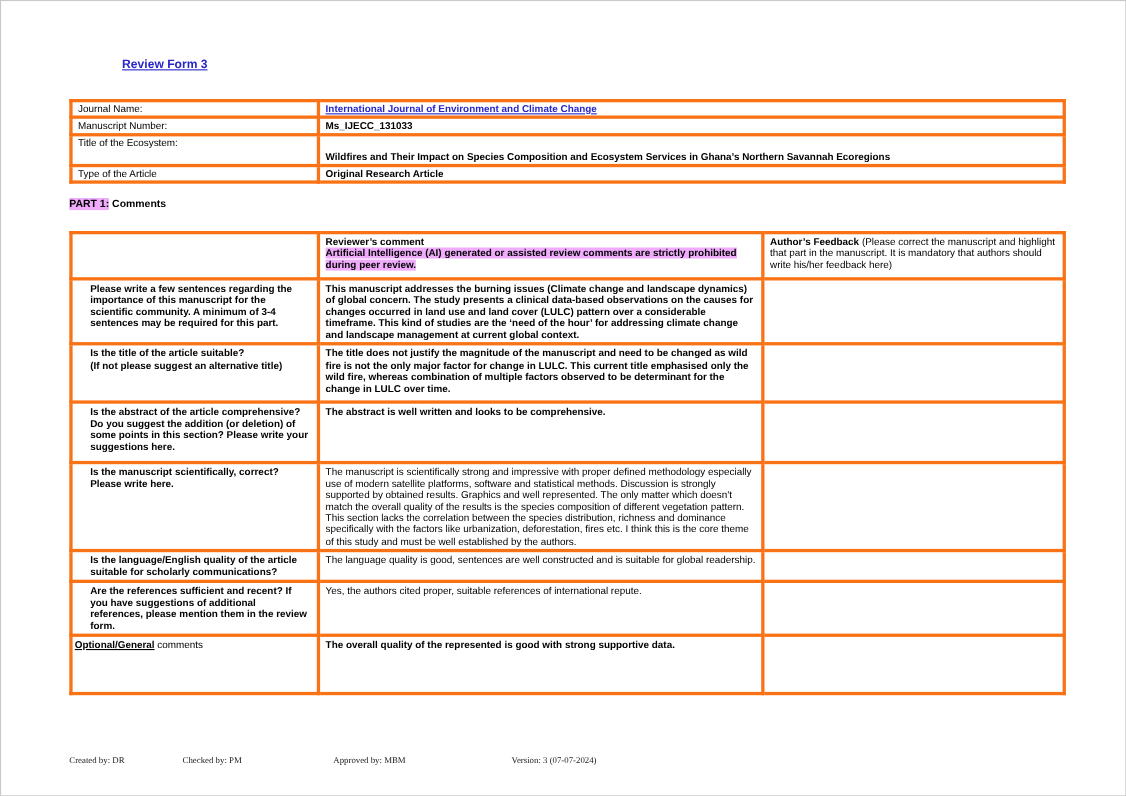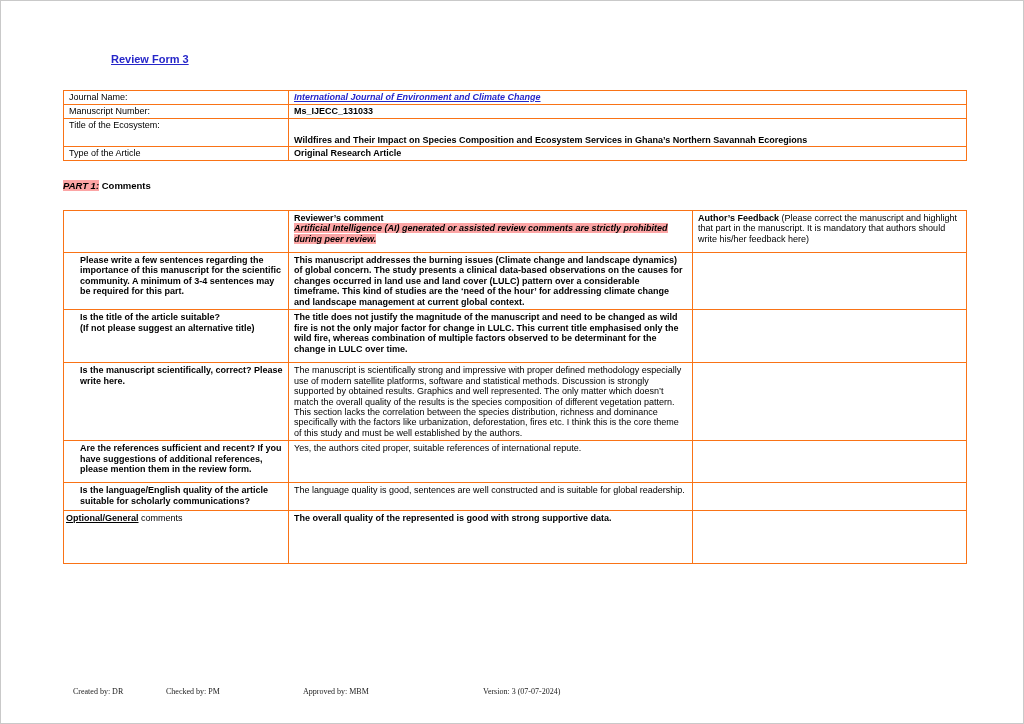--- a/index.html
+++ b/index.html
@@ -6,45 +6,45 @@
   .page{
     position:relative;width:1024px;height:724px;background:#ffffff;
     border:1px solid #c9c9c9;box-sizing:border-box;
     font-family:"Liberation Sans", sans-serif;color:#000;overflow:hidden;
   }
   .doc-title{
     position:absolute;left:62px;top:52px;
     font-size:11px;font-weight:bold;color:#2626c9;text-decoration:underline;margin-left:48px;
   }
   table{border-collapse:collapse;table-layout:fixed;}
-  td{border:1px solid #f97316;vertical-align:top;font-size:9px;line-height:1.16;
+  td{border:3px solid #f97316;vertical-align:top;font-size:9px;line-height:1.16;
      padding:2px 5px;box-sizing:border-box;overflow:hidden;word-wrap:break-word;}
   
   .info-table{position:absolute;left:62px;top:89px;width:903px;}
   .info-table td{padding:1px 5px;}
   .info-label{width:225px;font-weight:normal;}
   .info-value{font-weight:bold;}
-  .link{color:#2626c9;text-decoration:underline;font-weight:bold;cursor:pointer;font-style:italic;}
+  .link{color:#2626c9;text-decoration:underline;font-weight:bold;cursor:pointer;}
   .vbottom{vertical-align:bottom;padding-bottom:4px;}
   
   .part-heading{position:absolute;left:62px;top:179px;font-size:9.5px;font-weight:bold;}
-  .hl{background:#fca5a5;font-style:italic;}
+  .hl{background:#f0abfc;}
   
   .review-table{position:absolute;left:62px;top:209px;width:903px;}
   .q{font-weight:bold;padding-left:16px;white-space:pre-line;}
   .q.no-indent{padding-left:2px;font-weight:normal;}
   .c-bold{font-weight:bold;}
   .c-reg{font-weight:normal;}
   .fb-note{font-weight:normal;}
   .underl{text-decoration:underline;font-weight:bold;}
   
   .footer{position:absolute;left:62px;top:686px;width:903px;height:14px;
           font-family:"Liberation Serif", serif;font-size:8px;color:#222;}
   .footer span{position:absolute;top:0;}
-  .f0{left:10px;} .f1{left:103px;} .f2{left:240px;} .f3{left:420px;}
+  .f0{left:0;} .f1{left:103px;} .f2{left:240px;} .f3{left:402px;}
 </style>
 </head>
 <body>
 
 <div class="page">
 
   <div class="doc-title">Review Form 3</div>
 
   <table class="info-table">
     <colgroup>
@@ -94,36 +94,41 @@
       <td></td>
     </tr>
 
     <tr style="height:53px">
       <td class="q">Is the title of the article suitable?
 (If not please suggest an alternative title)</td>
       <td class="c-bold">The title does not justify the magnitude of the manuscript and need to be changed as wild fire is not the only major factor for change in LULC. This current title emphasised only the wild fire, whereas combination of multiple factors observed to be determinant for the change in LULC over time.</td>
       <td></td>
     </tr>
 
+    <tr style="height:55px">
+      <td class="q">Is the abstract of the article comprehensive? Do you suggest the addition (or deletion) of some points in this section? Please write your suggestions here.</td>
+      <td class="c-bold">The abstract is well written and looks to be comprehensive.</td>
+      <td></td>
+    </tr>
 
     <tr style="height:76px">
       <td class="q">Is the manuscript scientifically, correct? Please write here.</td>
       <td class="c-reg">The manuscript is scientifically strong and impressive with proper defined methodology especially use of modern satellite platforms, software and statistical methods. Discussion is strongly supported by obtained results. Graphics and well represented. The only matter which doesn’t match the overall quality of the results is the species composition of different vegetation pattern. This section lacks the correlation between the species distribution, richness and dominance specifically with the factors like urbanization, deforestation, fires etc. I think this is the core theme of this study and must be well established by the authors.</td>
       <td></td>
     </tr>
 
+    <tr style="height:28px">
+      <td class="q">Is the language/English quality of the article suitable for scholarly communications?</td>
+      <td class="c-reg">The language quality is good, sentences are well constructed and is suitable for global readership.</td>
+      <td></td>
+    </tr>
+
     <tr style="height:42px">
       <td class="q">Are the references sufficient and recent? If you have suggestions of additional references, please mention them in the review form.</td>
       <td class="c-reg">Yes, the authors cited proper, suitable references of international repute.</td>
-      <td></td>
-    </tr>
-
-    <tr style="height:28px">
-      <td class="q">Is the language/English quality of the article suitable for scholarly communications?</td>
-      <td class="c-reg">The language quality is good, sentences are well constructed and is suitable for global readership.</td>
       <td></td>
     </tr>
 
     <tr style="height:53px">
       <td class="q no-indent"><span class="underl">Optional/General</span><span> comments</span></td>
       <td class="c-bold">The overall quality of the represented is good with strong supportive data.</td>
       <td></td>
     </tr>
   </tbody>
     </table>

